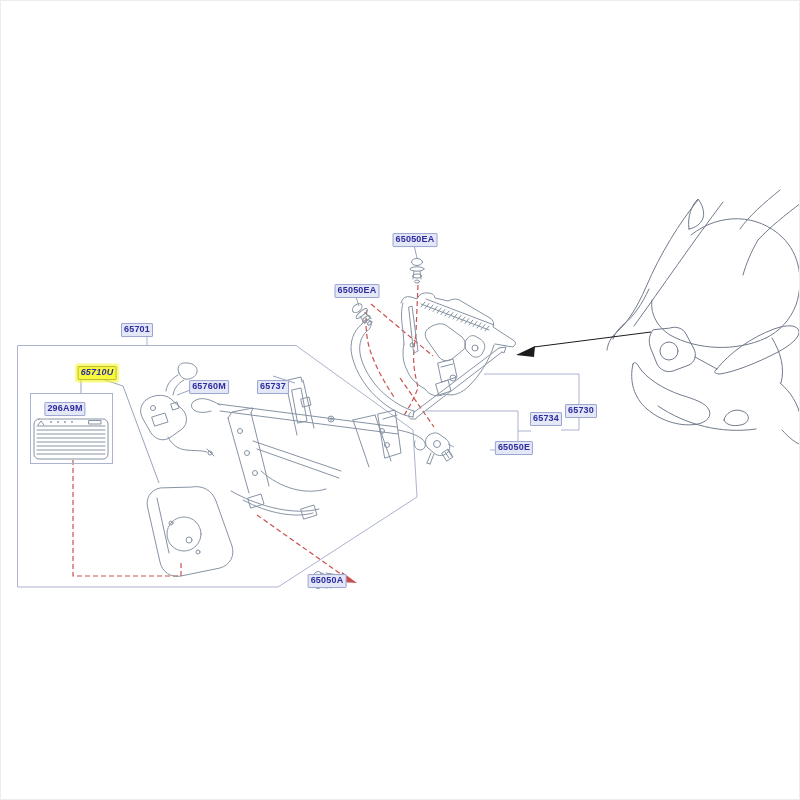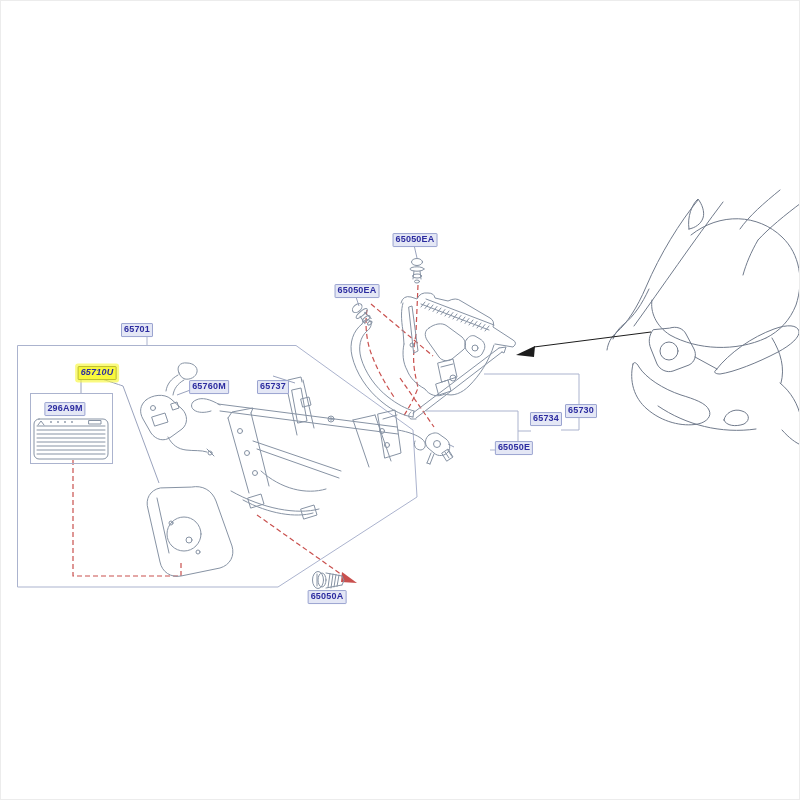--- a/index.html
+++ b/index.html
@@ -228,16 +228,16 @@
       <div class="plabel" style="left: 136px; top: 329px;">65701</div>
       <div class="plabel hl" style="left: 96px; top: 372px;">65710U</div>
       <div class="plabel" style="left: 64px; top: 408px;">296A9M</div>
       <div class="plabel" style="left: 208px; top: 386px;">65760M</div>
       <div class="plabel" style="left: 272px; top: 386px;">65737</div>
       <div class="plabel" style="left: 414px; top: 239px;">65050EA</div>
       <div class="plabel" style="left: 356px; top: 290px;">65050EA</div>
       <div class="plabel" style="left: 580px; top: 410px;">65730</div>
       <div class="plabel" style="left: 545px; top: 418px;">65734</div>
       <div class="plabel" style="left: 471px; top: 447px; margin-left: 42px;">65050E</div>
-      <div class="plabel" style="left: 326px; top: 596px;">65050A</div>
+      <div class="plabel" style="left: 326px; top: 580px;">65050A</div>
     </div>
 
 </div>
 
 </body></html>

